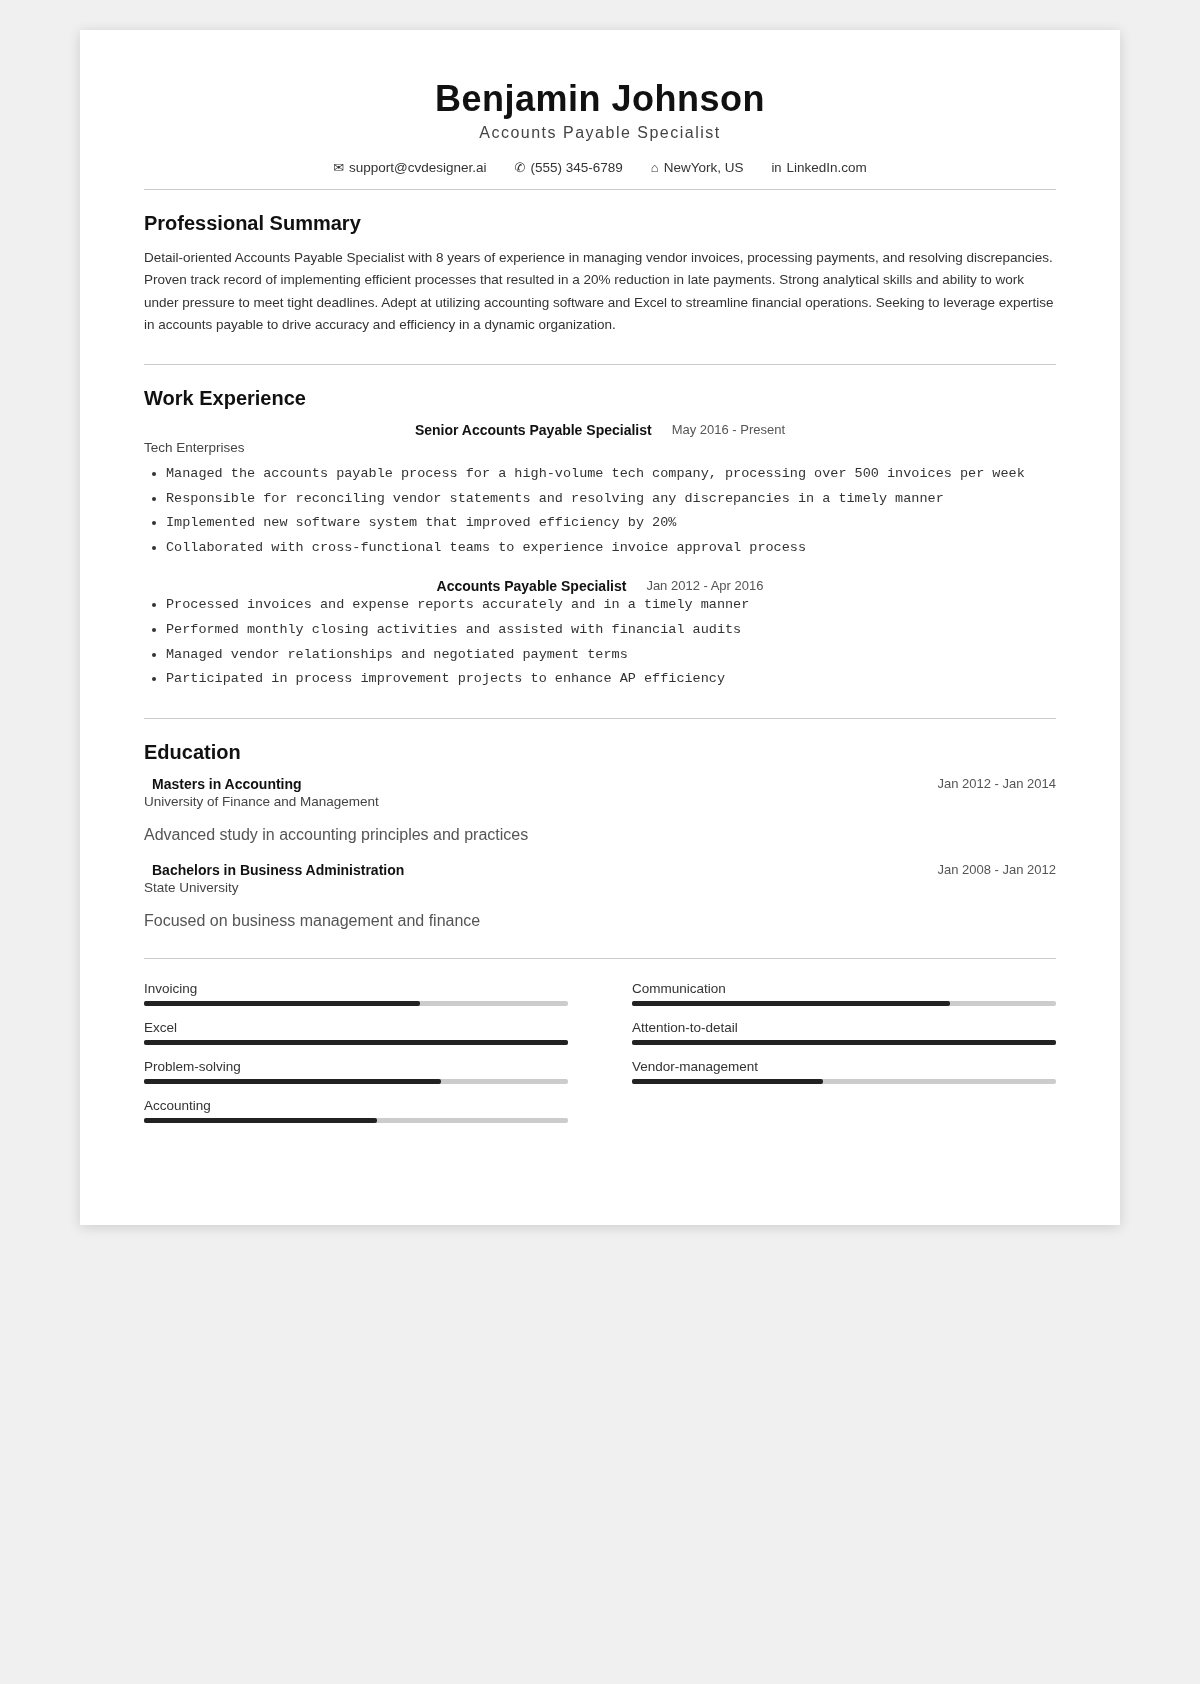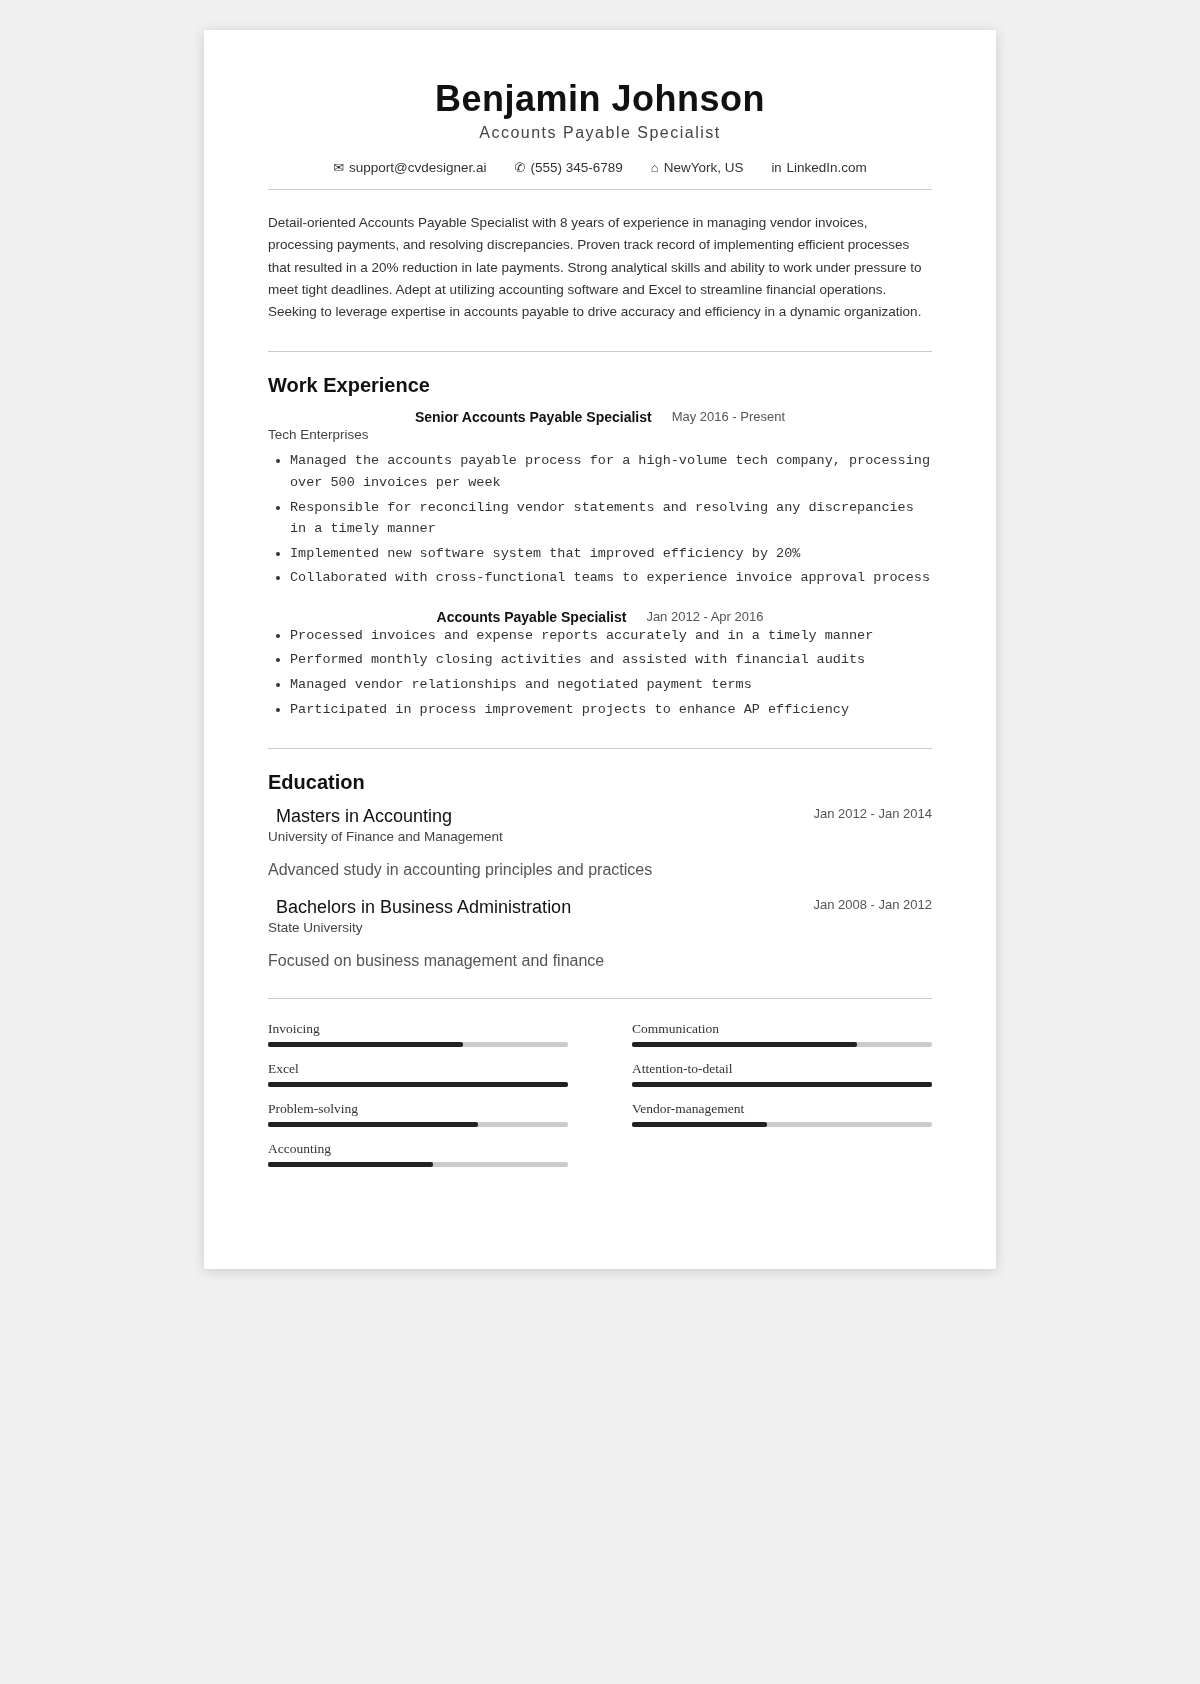--- a/index.html
+++ b/index.html
@@ -5,21 +5,21 @@
     * { box-sizing: border-box; margin: 0; padding: 0; }
     body {
       font-family: Arial, sans-serif;
       background: #f0f0f0;
       display: flex;
       justify-content: center;
       padding: 30px 0;
     }
     .resume {
       background: #fff;
-      width: 792px;
+      width: 1040px;
       padding: 48px 64px 60px 64px;
       box-shadow: 0 2px 12px rgba(0,0,0,0.15);
     }
     .header {
       text-align: center;
       margin-bottom: 18px;
     }
     .header h1 {
       font-size: 36px;
       font-weight: 800;
@@ -106,22 +106,22 @@
     }
     .edu-entry {
       margin-bottom: 18px;
     }
     .edu-header {
       display: flex;
       justify-content: space-between;
       align-items: flex-start;
     }
     .edu-degree {
-      font-size: 18px;
-      font-weight: 400;
+      font-size: 14px;
+      font-weight: 700;
       color: #111;
       padding-left: 8px;
     }
     .edu-date {
       font-size: 13px;
       color: #555;
       white-space: nowrap;
       margin-left: 20px;
     }
     .edu-school {
@@ -131,21 +131,20 @@
     }
     .edu-desc {
       font-size: 16px;
       color: #555;
       margin-top: 17px;
     }
     .skills-grid {
       display: grid;
       grid-template-columns: 1fr 1fr;
       gap: 0 64px;
-      font-family: Liberation Serif, serif;
     }
     .skill-item {
       margin-bottom: 14px;
     }
     .skill-name {
       font-size: 13.5px;
       color: #333;
       margin-bottom: 5px;
     }
     .skill-bar-bg {
@@ -185,20 +184,21 @@
     </div>
     <div class="contact-item">
       <span class="contact-icon">in</span>
       <span>LinkedIn.com</span>
     </div>
   </div>
 
   <hr class="divider">
 
   <div class="section">
+    <div class="section-title">Professional Summary</div>
     <p class="summary-text">Detail-oriented Accounts Payable Specialist with 8 years of experience in managing vendor invoices, processing payments, and resolving discrepancies. Proven track record of implementing efficient processes that resulted in a 20% reduction in late payments. Strong analytical skills and ability to work under pressure to meet tight deadlines. Adept at utilizing accounting software and Excel to streamline financial operations. Seeking to leverage expertise in accounts payable to drive accuracy and efficiency in a dynamic organization.</p>
   </div>
 
   <hr class="divider">
 
   <div class="section">
     <div class="section-title">Work Experience</div>
 
     <div class="work-entry">
       <div class="work-header">

